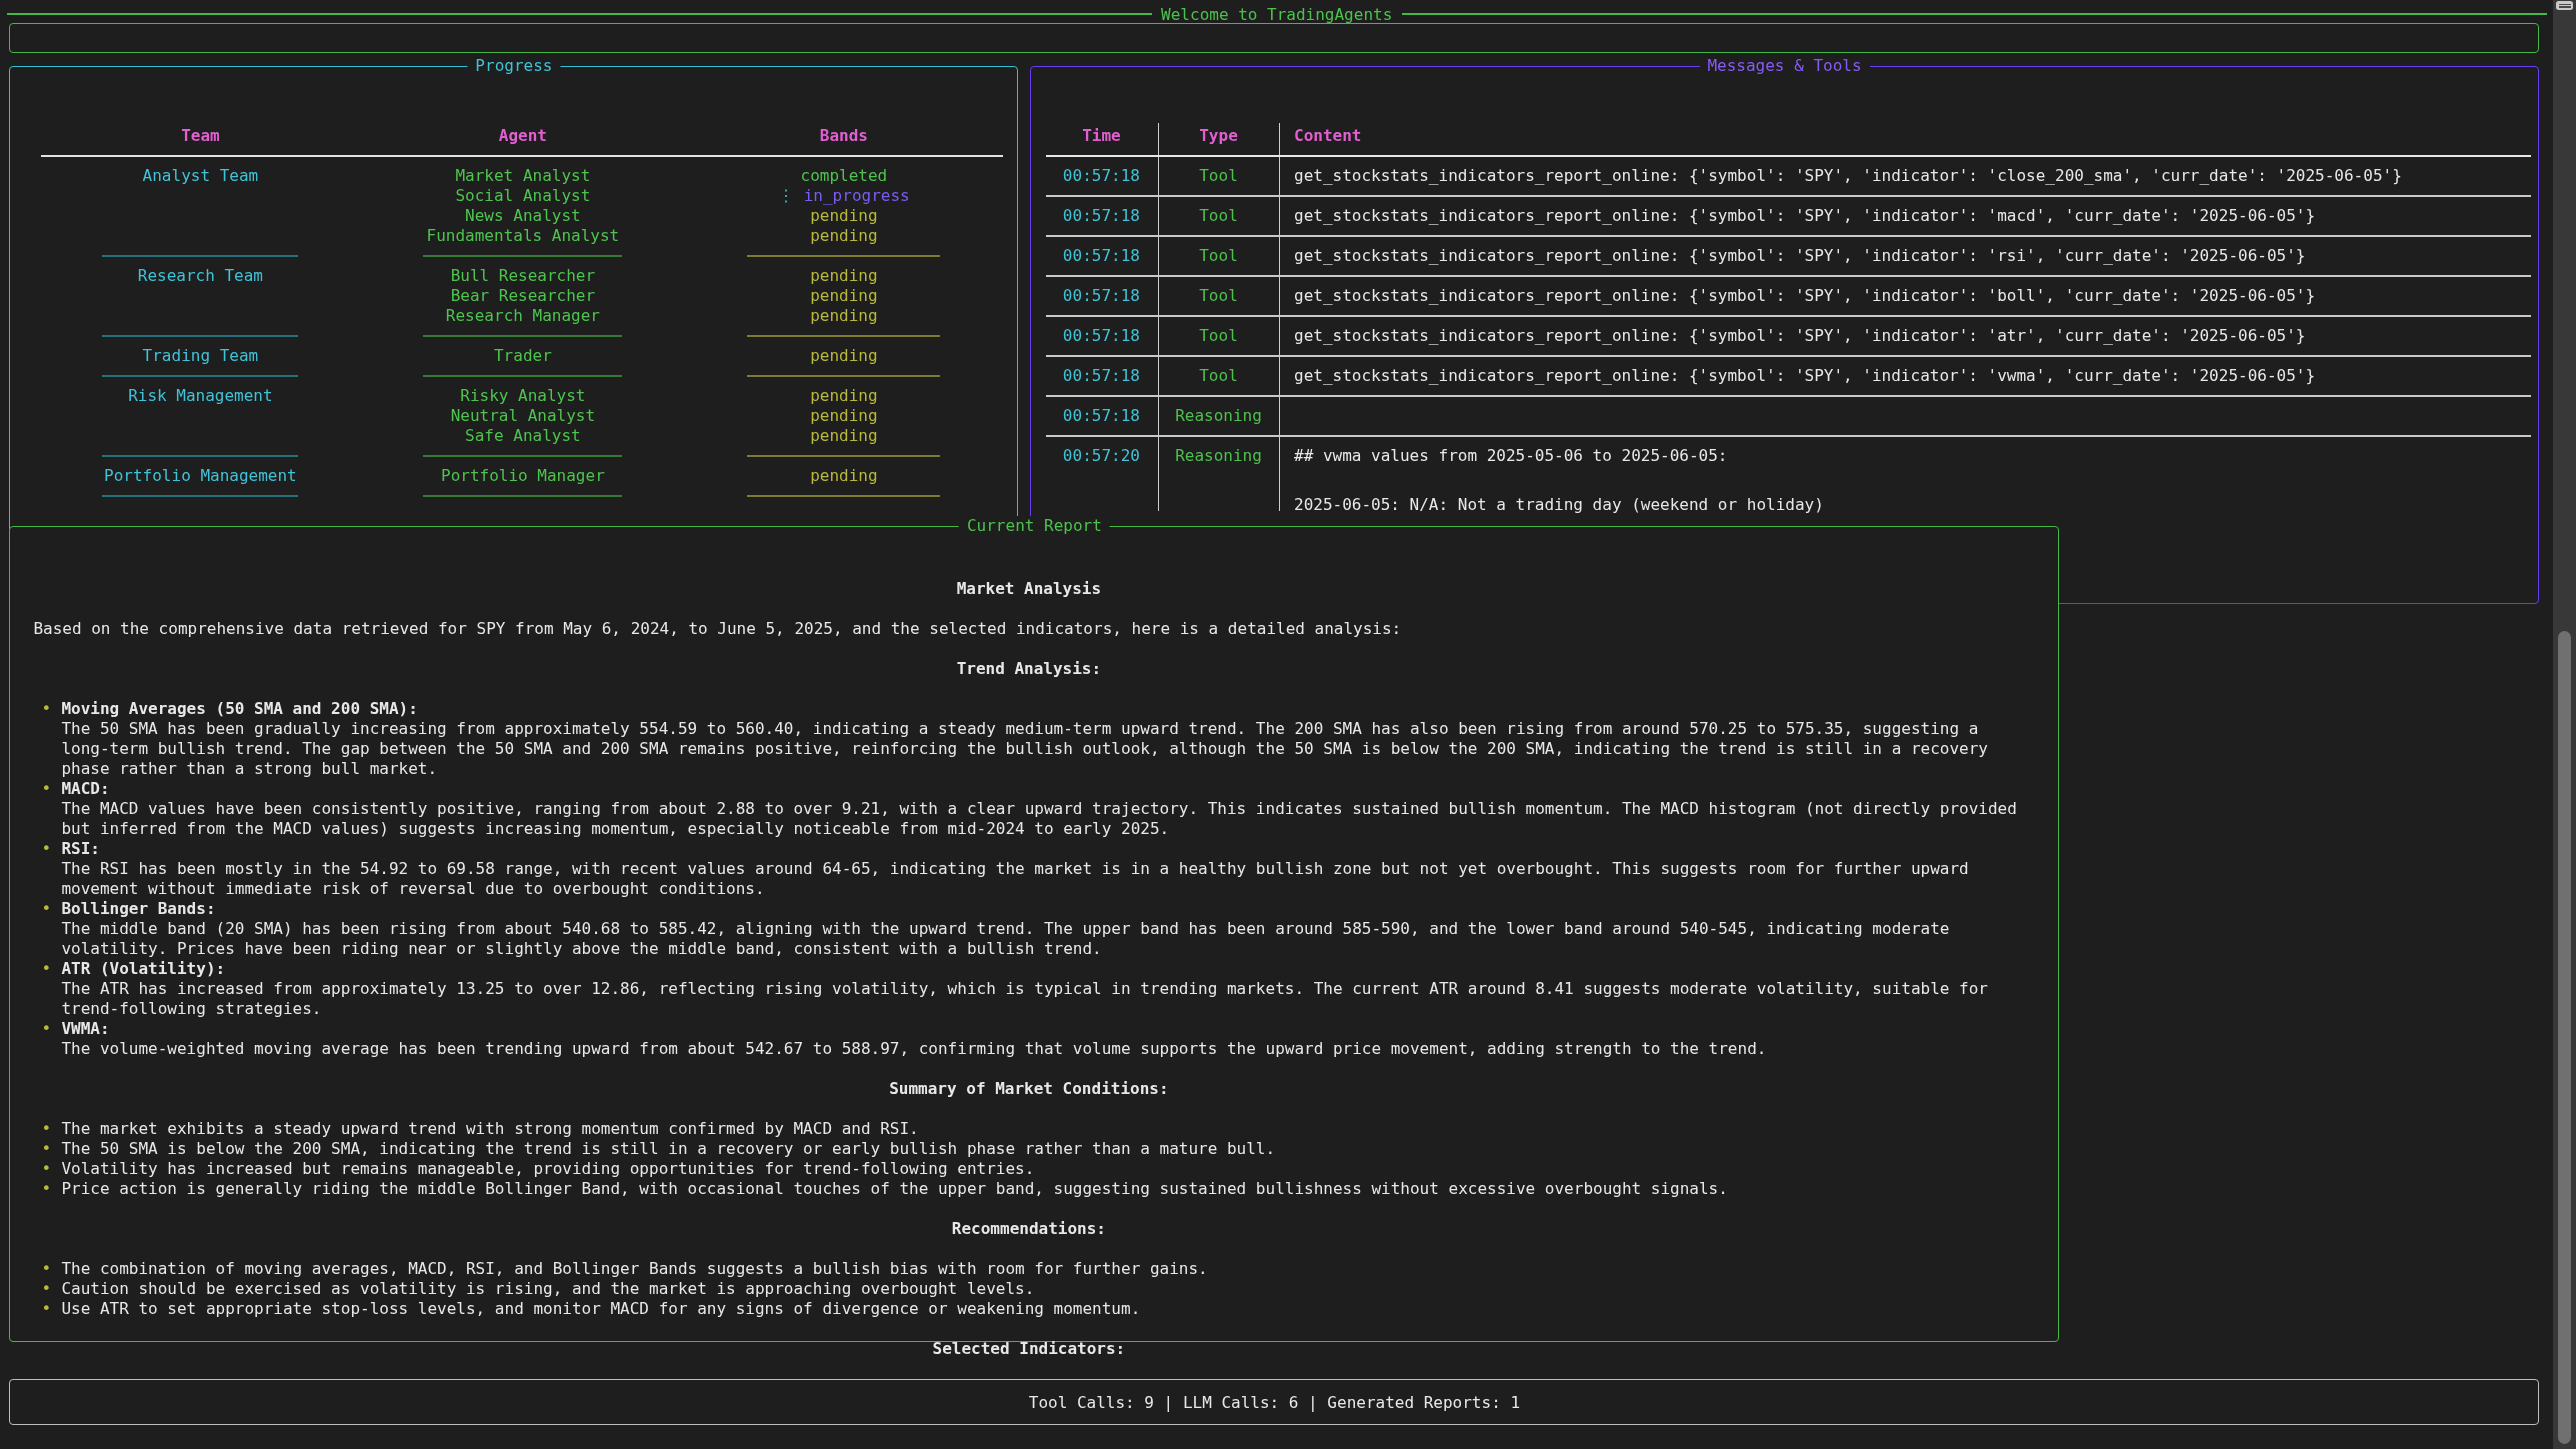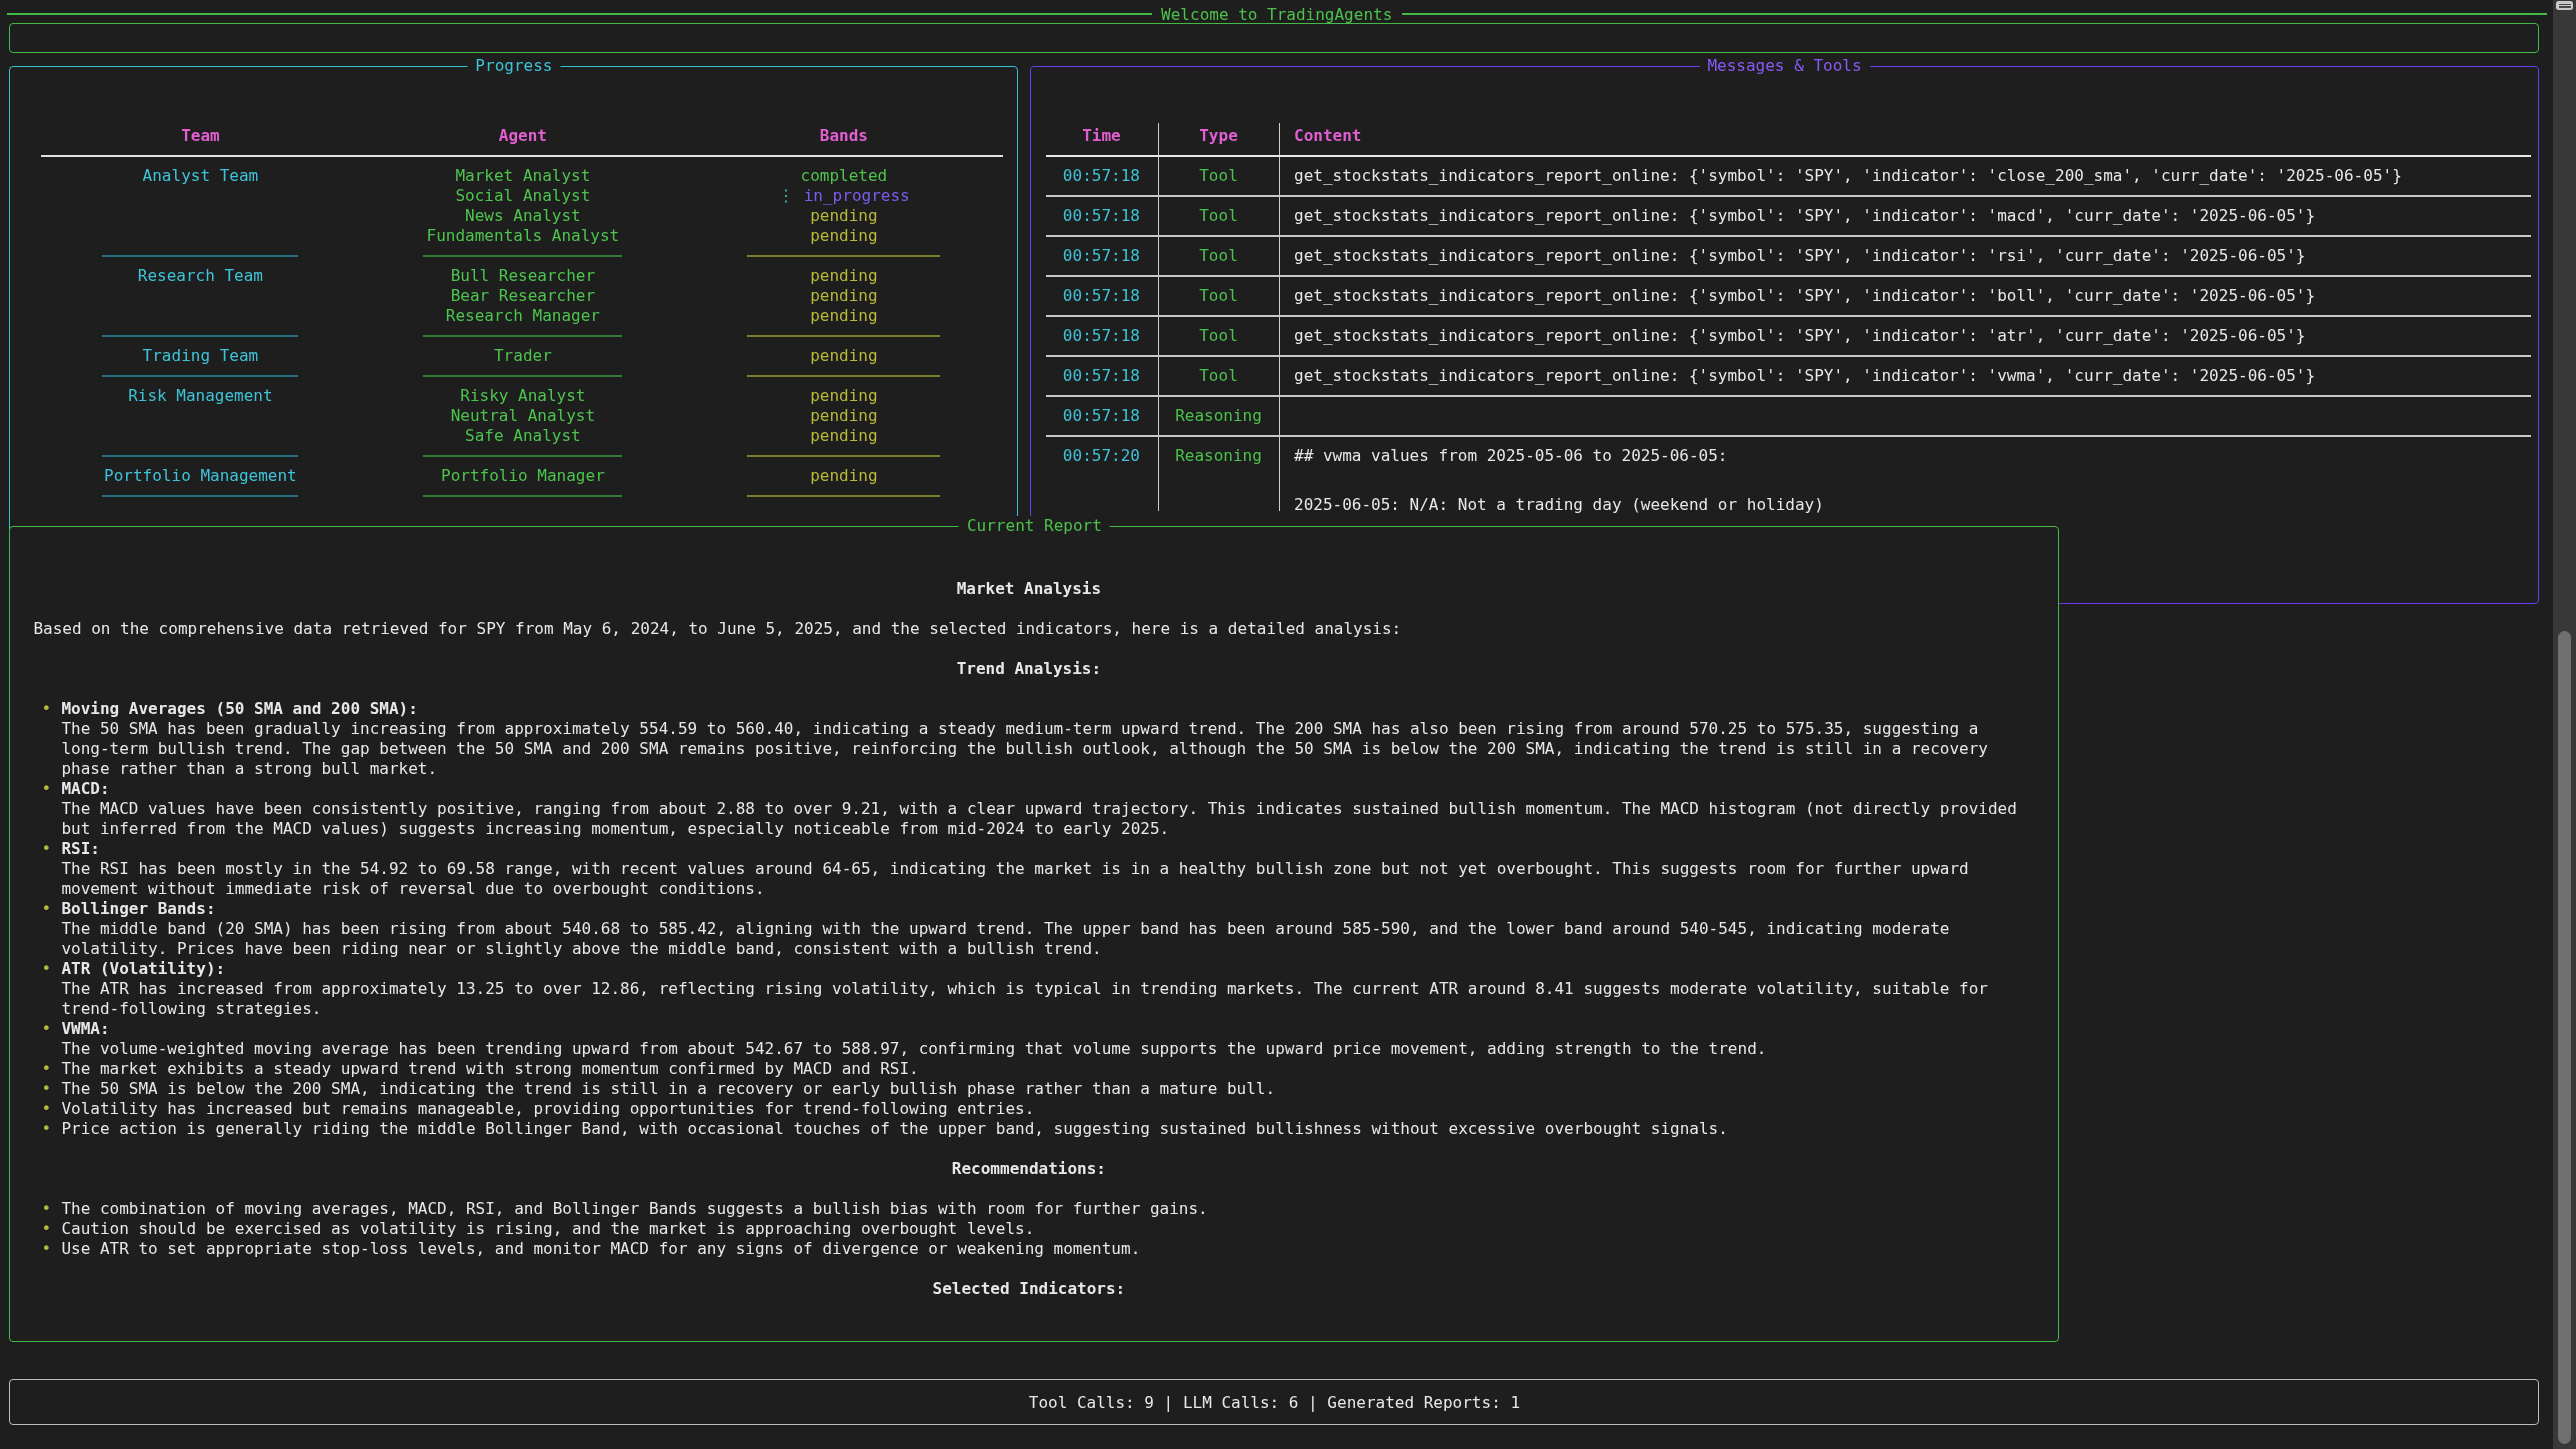--- a/index.html
+++ b/index.html
@@ -301,20 +301,21 @@
         <span class="dot">•</span>
         <div class="bt">ATR (Volatility):</div>
         <div class="btxt">The ATR has increased from approximately 13.25 to over 12.86, reflecting rising volatility, which is typical in trending markets. The current ATR around 8.41 suggests moderate volatility, suitable for trend-following strategies.</div>
       </li>
       <li>
         <span class="dot">•</span>
         <div class="bt">VWMA:</div>
         <div class="btxt">The volume-weighted moving average has been trending upward from about 542.67 to 588.97, confirming that volume supports the upward price movement, adding strength to the trend.</div>
       </li>
     </ul>
+    <div class="rh">Summary of Market Conditions:</div>
     <ul class="blist">
       <li><span class="dot">•</span><span>The market exhibits a steady upward trend with strong momentum confirmed by MACD and RSI.</span></li>
       <li><span class="dot">•</span><span>The 50 SMA is below the 200 SMA, indicating the trend is still in a recovery or early bullish phase rather than a mature bull.</span></li>
       <li><span class="dot">•</span><span>Volatility has increased but remains manageable, providing opportunities for trend-following entries.</span></li>
       <li><span class="dot">•</span><span>Price action is generally riding the middle Bollinger Band, with occasional touches of the upper band, suggesting sustained bullishness without excessive overbought signals.</span></li>
     </ul>
     <div class="rh">Recommendations:</div>
     <ul class="blist">
       <li><span class="dot">•</span><span>The combination of moving averages, MACD, RSI, and Bollinger Bands suggests a bullish bias with room for further gains.</span></li>
       <li><span class="dot">•</span><span>Caution should be exercised as volatility is rising, and the market is approaching overbought levels.</span></li>

